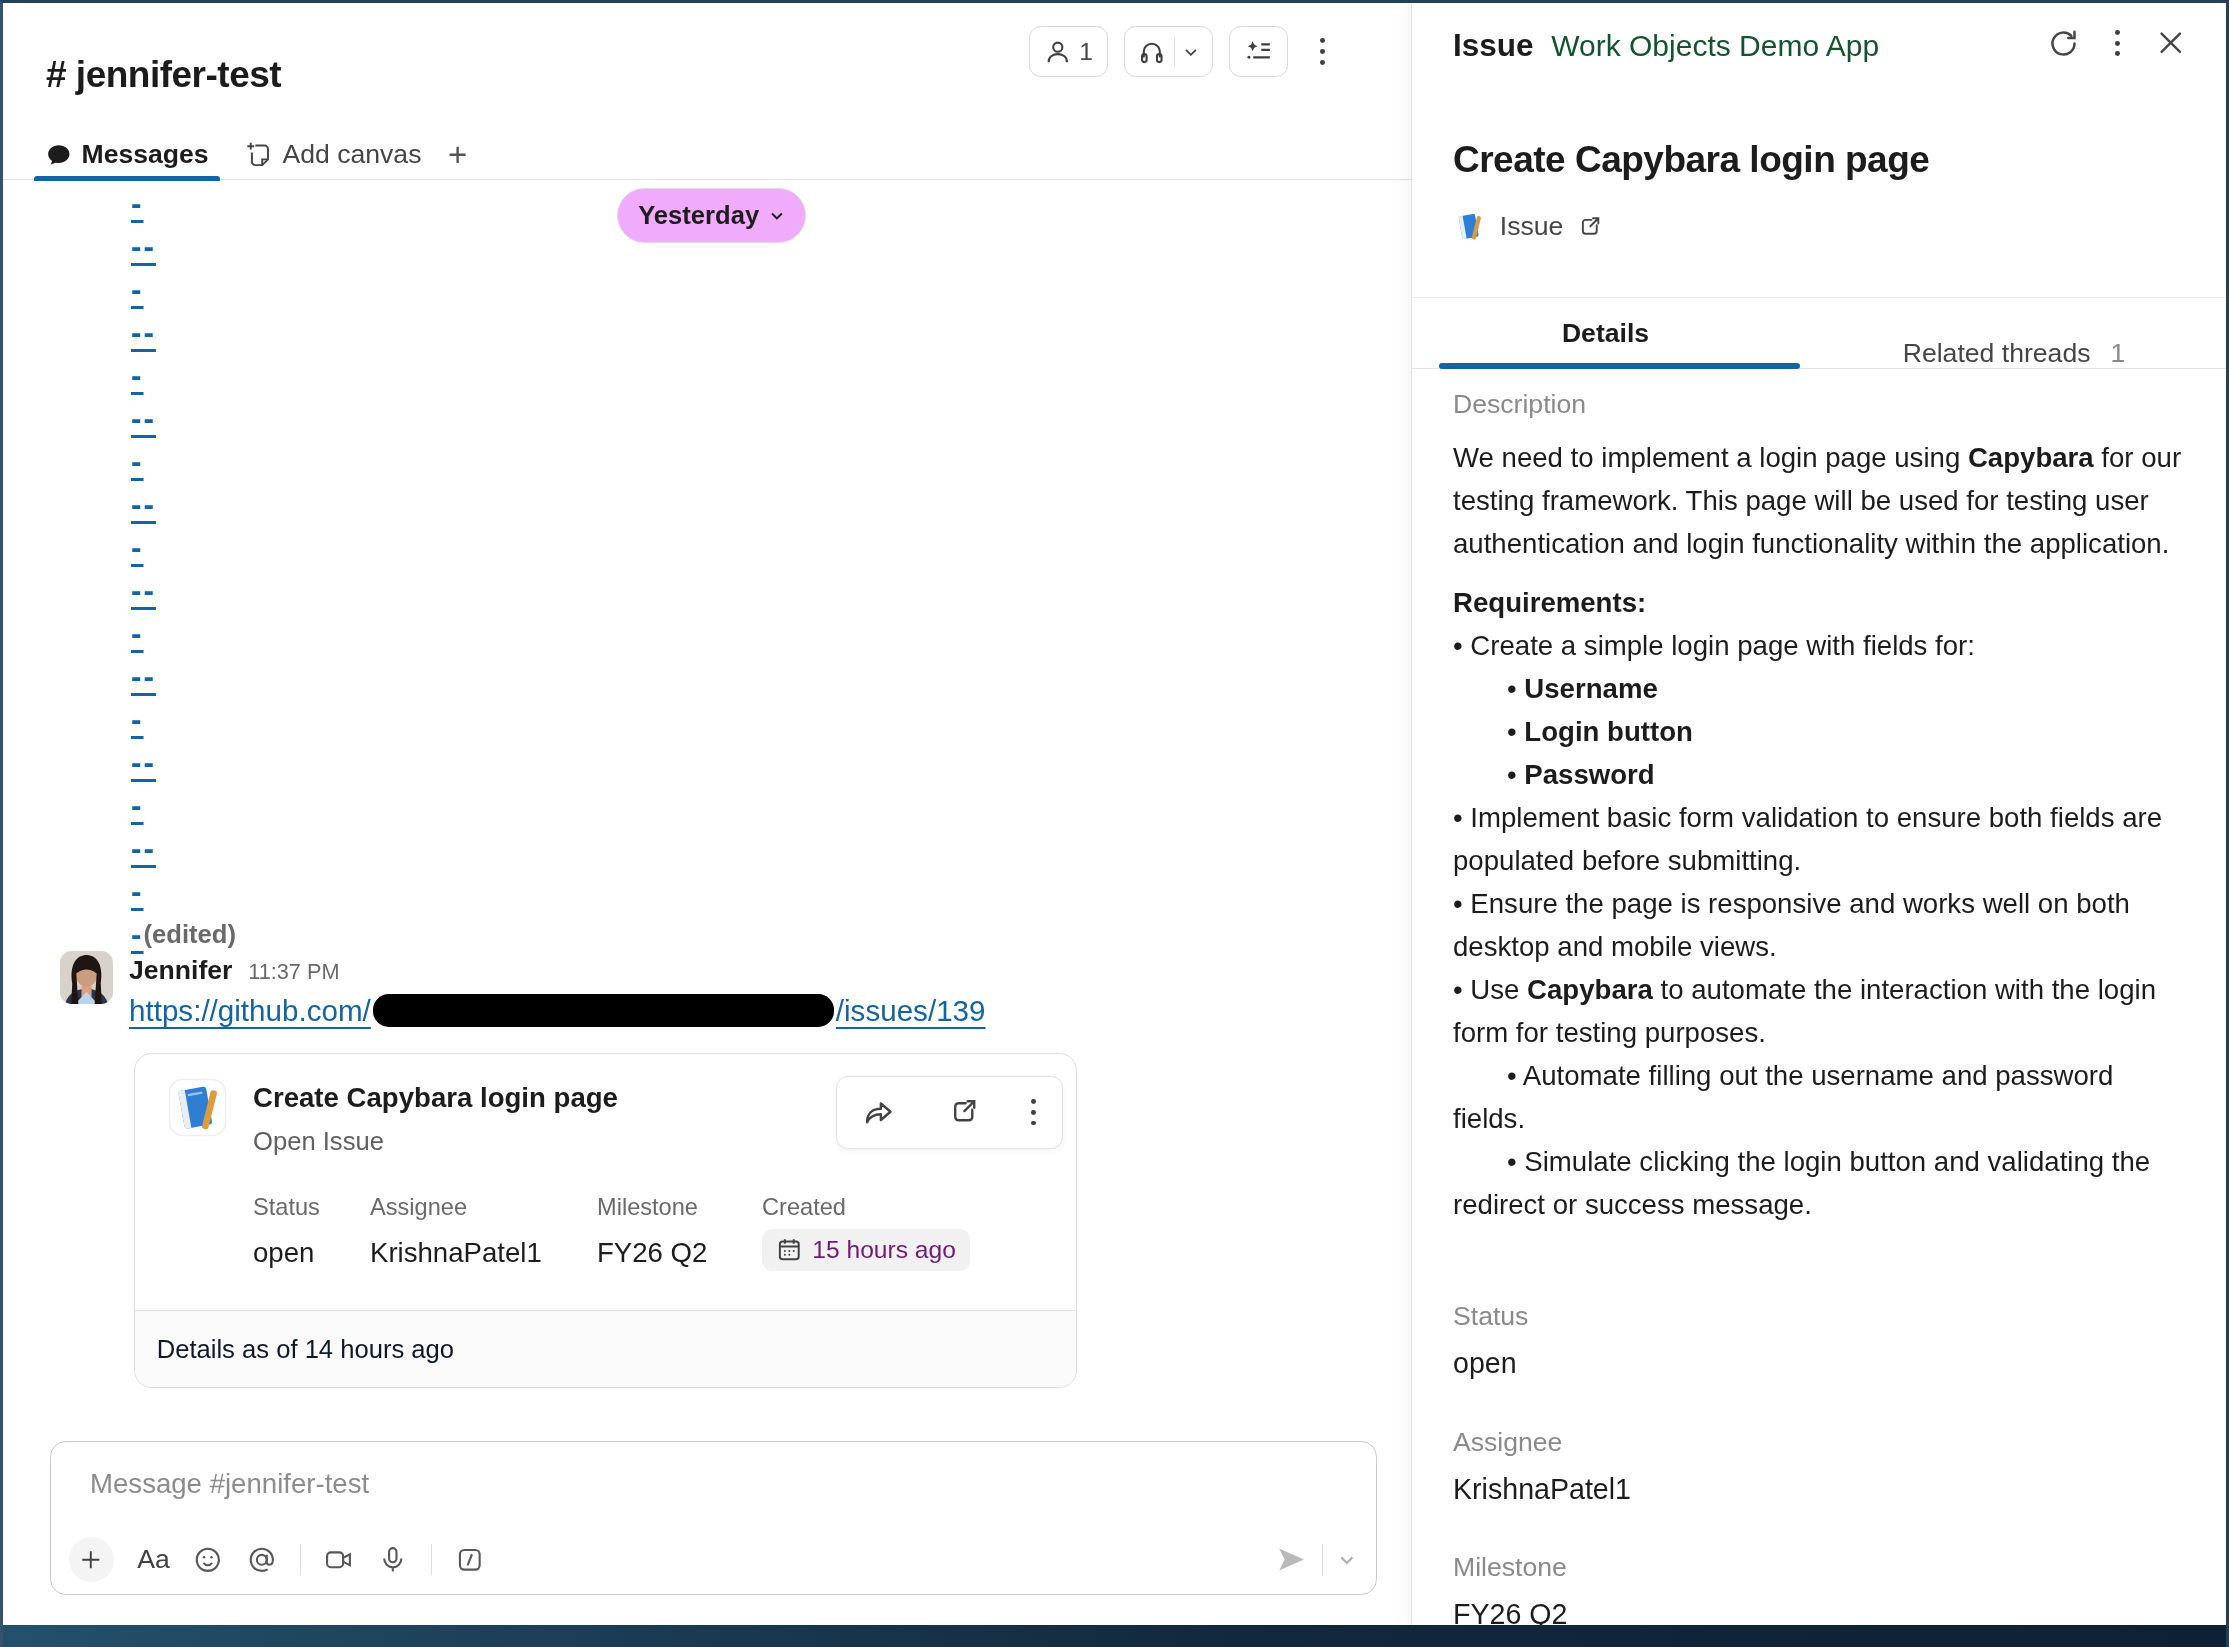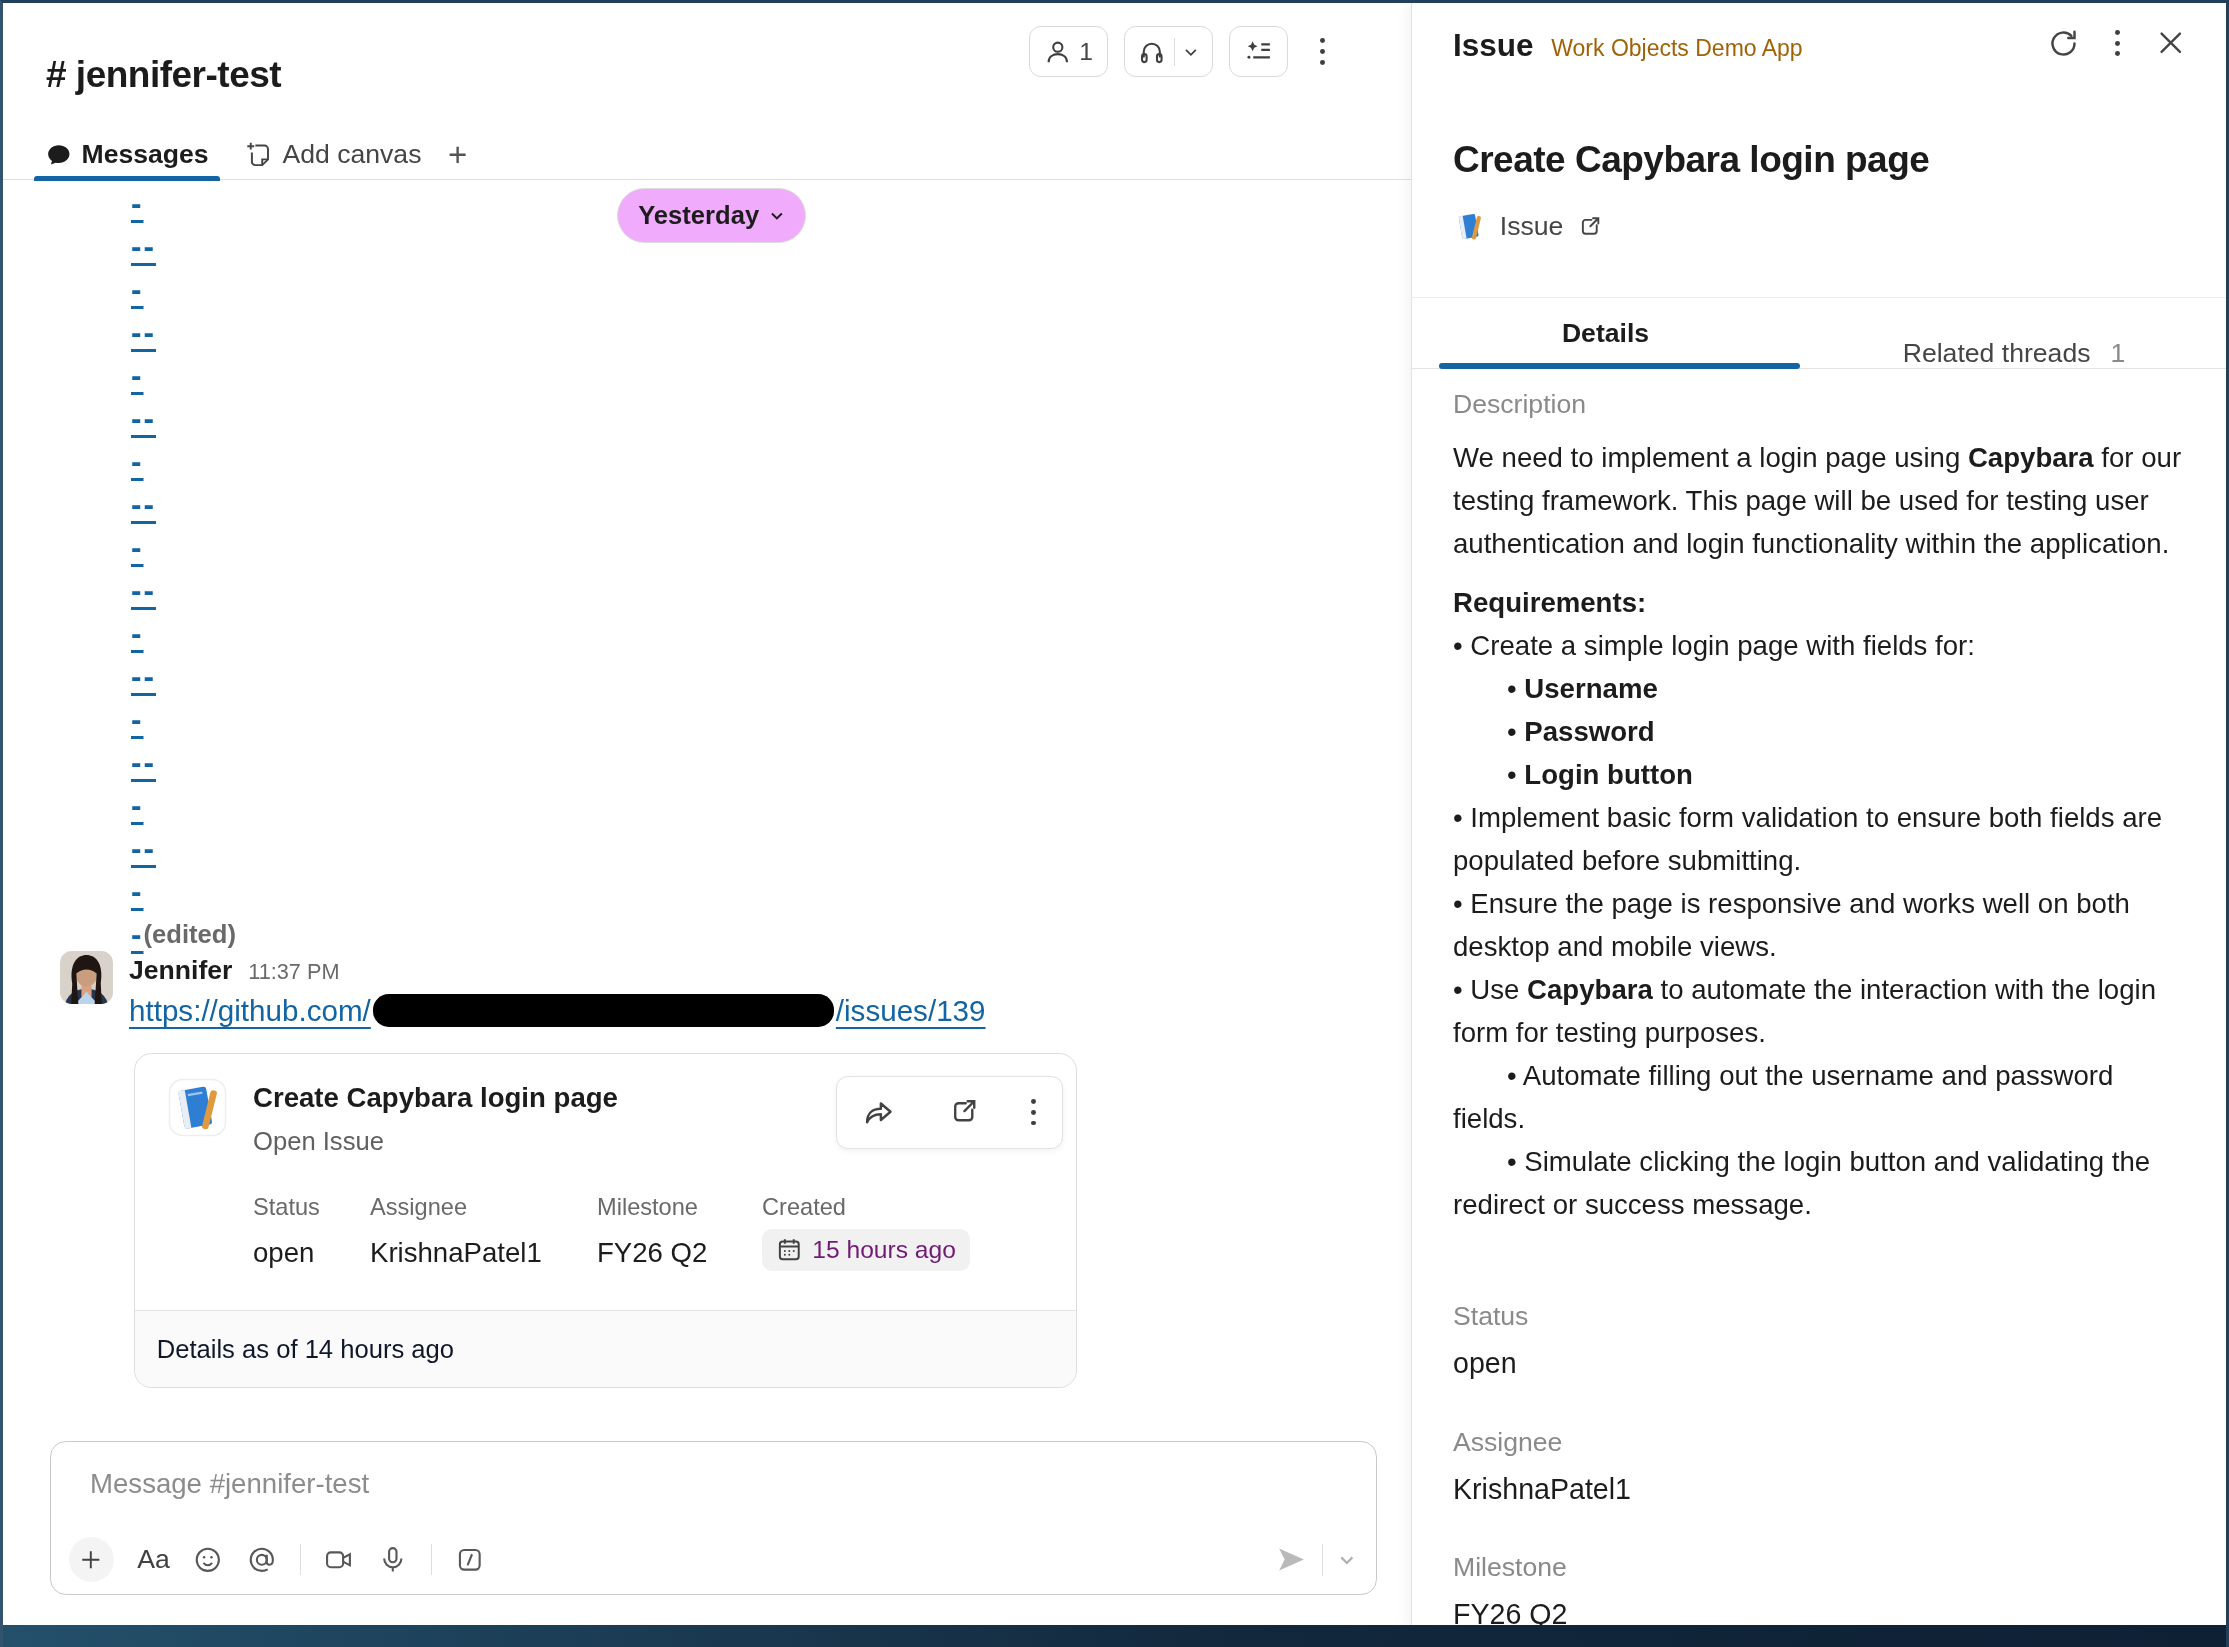--- a/index.html
+++ b/index.html
@@ -67,21 +67,21 @@
   .plus-circle { width:45px; height:45px; border-radius:50%; background:#f4f4f4; display:flex; align-items:center; justify-content:center; }
   .aa { font-size:26.6px; color:#424242; }
   .tool-div { width:1px; height:31.5px; background:#dedede; }
   .send-group { position:absolute; right:19.7px; bottom:17.7px; display:flex; align-items:center; gap:13.8px; }
 
   
   .right-panel { position:absolute; left:1408px; top:0; width:818px; height:1625px; background:#fff;
                  border-left:1px solid #e2e2e2; box-shadow:-5.9px 0 9.9px rgba(0,0,0,0.04); }
   .pnl-head { position:absolute; left:41px; top:23.6px; display:flex; align-items:baseline; gap:17.7px; }
   .pnl-type { font-size:31.5px; font-weight:800; color:#1d1c1d; }
-  .pnl-app { font-size:23px; color:#a16207; }
+  .pnl-app { font-size:30px; color:#14532d; }
   .pnl-head-icons { position:absolute; right:43px; top:23.6px; display:flex; align-items:center; gap:35px; color:#454545; }
   .pnl-title { position:absolute; left:41px; top:136px; font-size:37px; font-weight:900; color:#1d1c1d; letter-spacing:-0.5px; }
   .pnl-objrow { position:absolute; left:41px; top:207px; display:flex; align-items:center; gap:13.8px; }
   .pnl-objrow .lbl { font-size:26.6px; color:#454545; }
   .pnl-div1 { position:absolute; left:0; right:0; top:294px; height:1px; background:#ececec; }
   .pnl-tabs { position:absolute; left:0; right:0; top:295px; height:71px; }
   .pnl-tab1 { position:absolute; left:0; top:0; width:387px; height:71px; display:flex; align-items:center; justify-content:center; }
   .pnl-tab1 .lbl { font-size:26.6px; font-weight:700; color:#1d1c1d; }
   .pnl-tab2 { position:absolute; left:387px; right:0; top:0; height:71px; display:flex; align-items:flex-end; justify-content:center; gap:20px; }
   .pnl-tab2 .lbl { font-size:26.6px; color:#454545; }
@@ -446,22 +446,22 @@
     <div class="pnl-div2"></div>
     <div class="pnl-tab-underline"></div>
 
     <div class="pnl-content">
       <div class="desc-label">Description</div>
       <div class="desc-body">
           <div class="db-p"><span>We need to implement a login page using </span><span class="b">Capybara</span><span> for our testing framework. This page will be used for testing user authentication and login functionality within the application.</span></div>
           <div class="db-h"><span class="b">Requirements:</span></div>
           <div class="db-b1">• <span>Create a simple login page with fields for:</span></div>
           <div class="db-b2">• <span class="b">Username</span></div>
+          <div class="db-b2">• <span class="b">Login button</span></div>
           <div class="db-b2">• <span class="b">Password</span></div>
-          <div class="db-b2">• <span class="b">Login button</span></div>
           <div class="db-b1">• <span>Implement basic form validation to ensure both fields are populated before submitting.</span></div>
           <div class="db-b1">• <span>Ensure the page is responsive and works well on both desktop and mobile views.</span></div>
           <div class="db-b1">• <span>Use </span><span class="b">Capybara</span><span> to automate the interaction with the login form for testing purposes.</span></div>
           <div class="db-b2">• <span>Automate filling out the username and password fields.</span></div>
           <div class="db-b2">• <span>Simulate clicking the login button and validating the redirect or success message.</span></div>
         </div>
     </div>
 
     <div class="pnl-field pf-status">
       <div class="flabel">Status</div>

